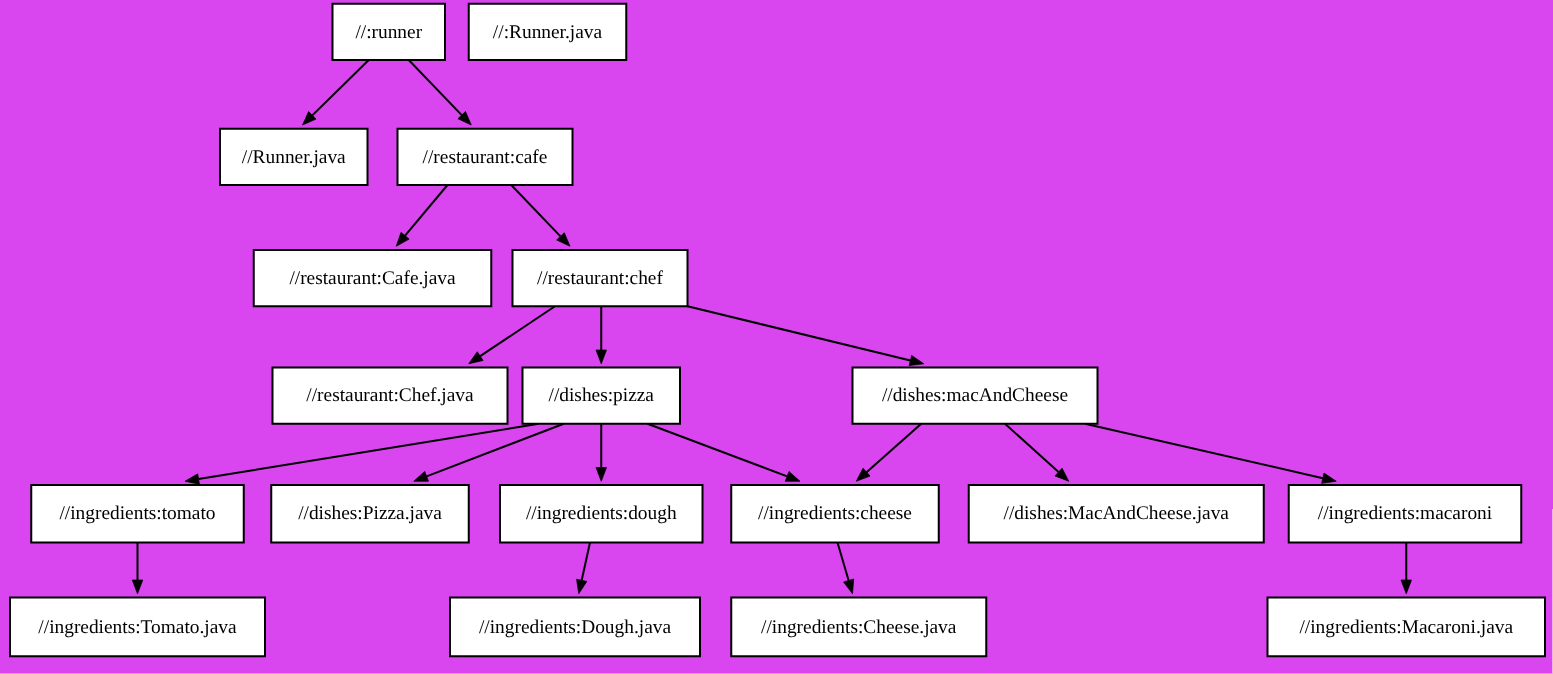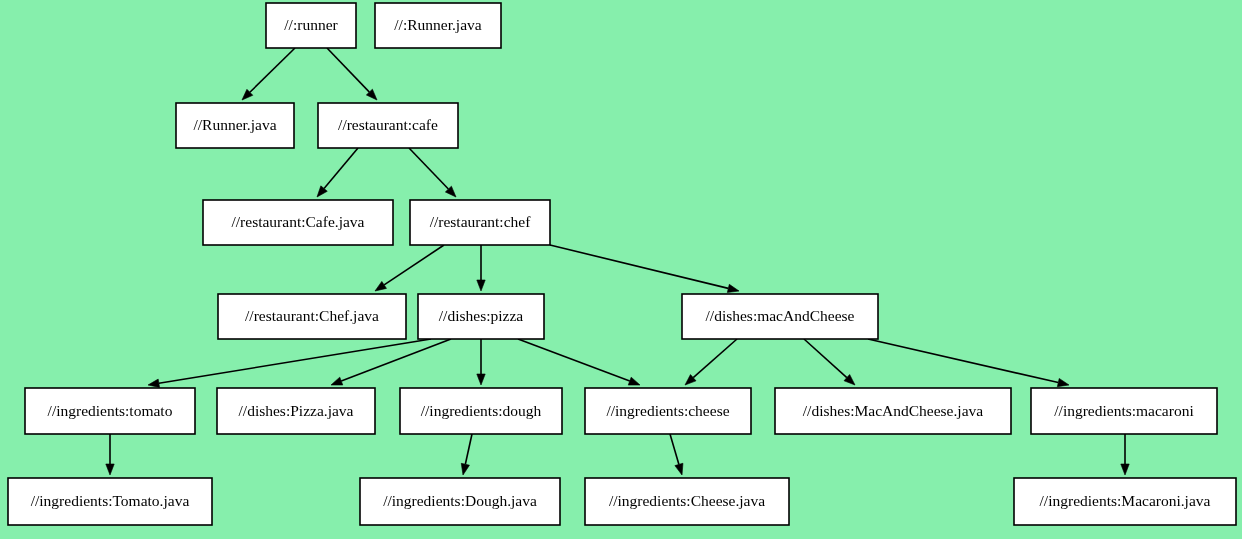--- a/index.html
+++ b/index.html
@@ -4,21 +4,21 @@
 <style>
   html, body {
     margin: 0;
     padding: 0;
     background: #ffffff;
   }
   #graph-canvas {
     position: relative;
     width: 1242px;
     height: 539px;
-    background: #86efac;
+    background: #d946ef;
     overflow: hidden;
   }
   svg.graph-svg {
     position: absolute;
     left: 0;
     top: 0;
     width: 1242px;
     height: 539px;
   }
   .node-box {

